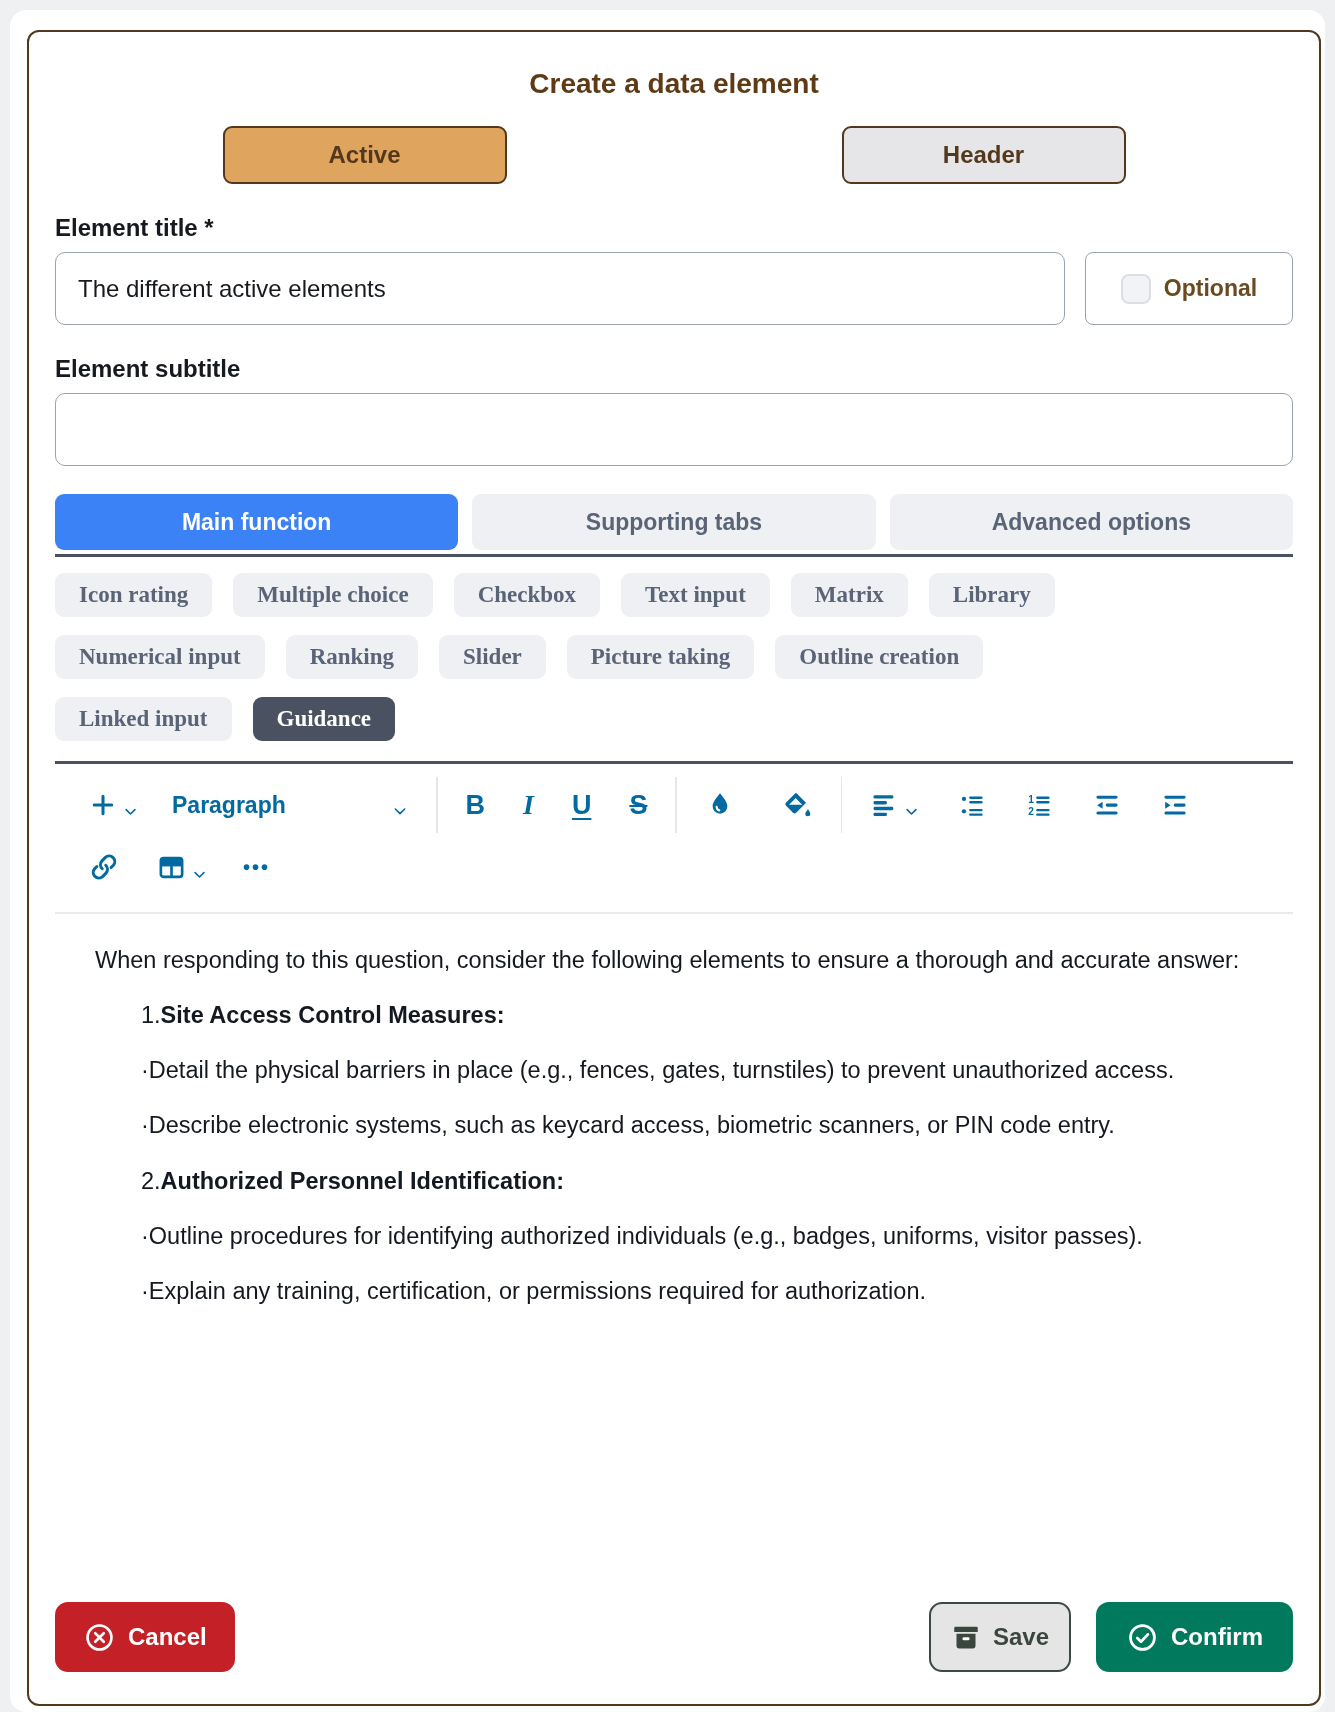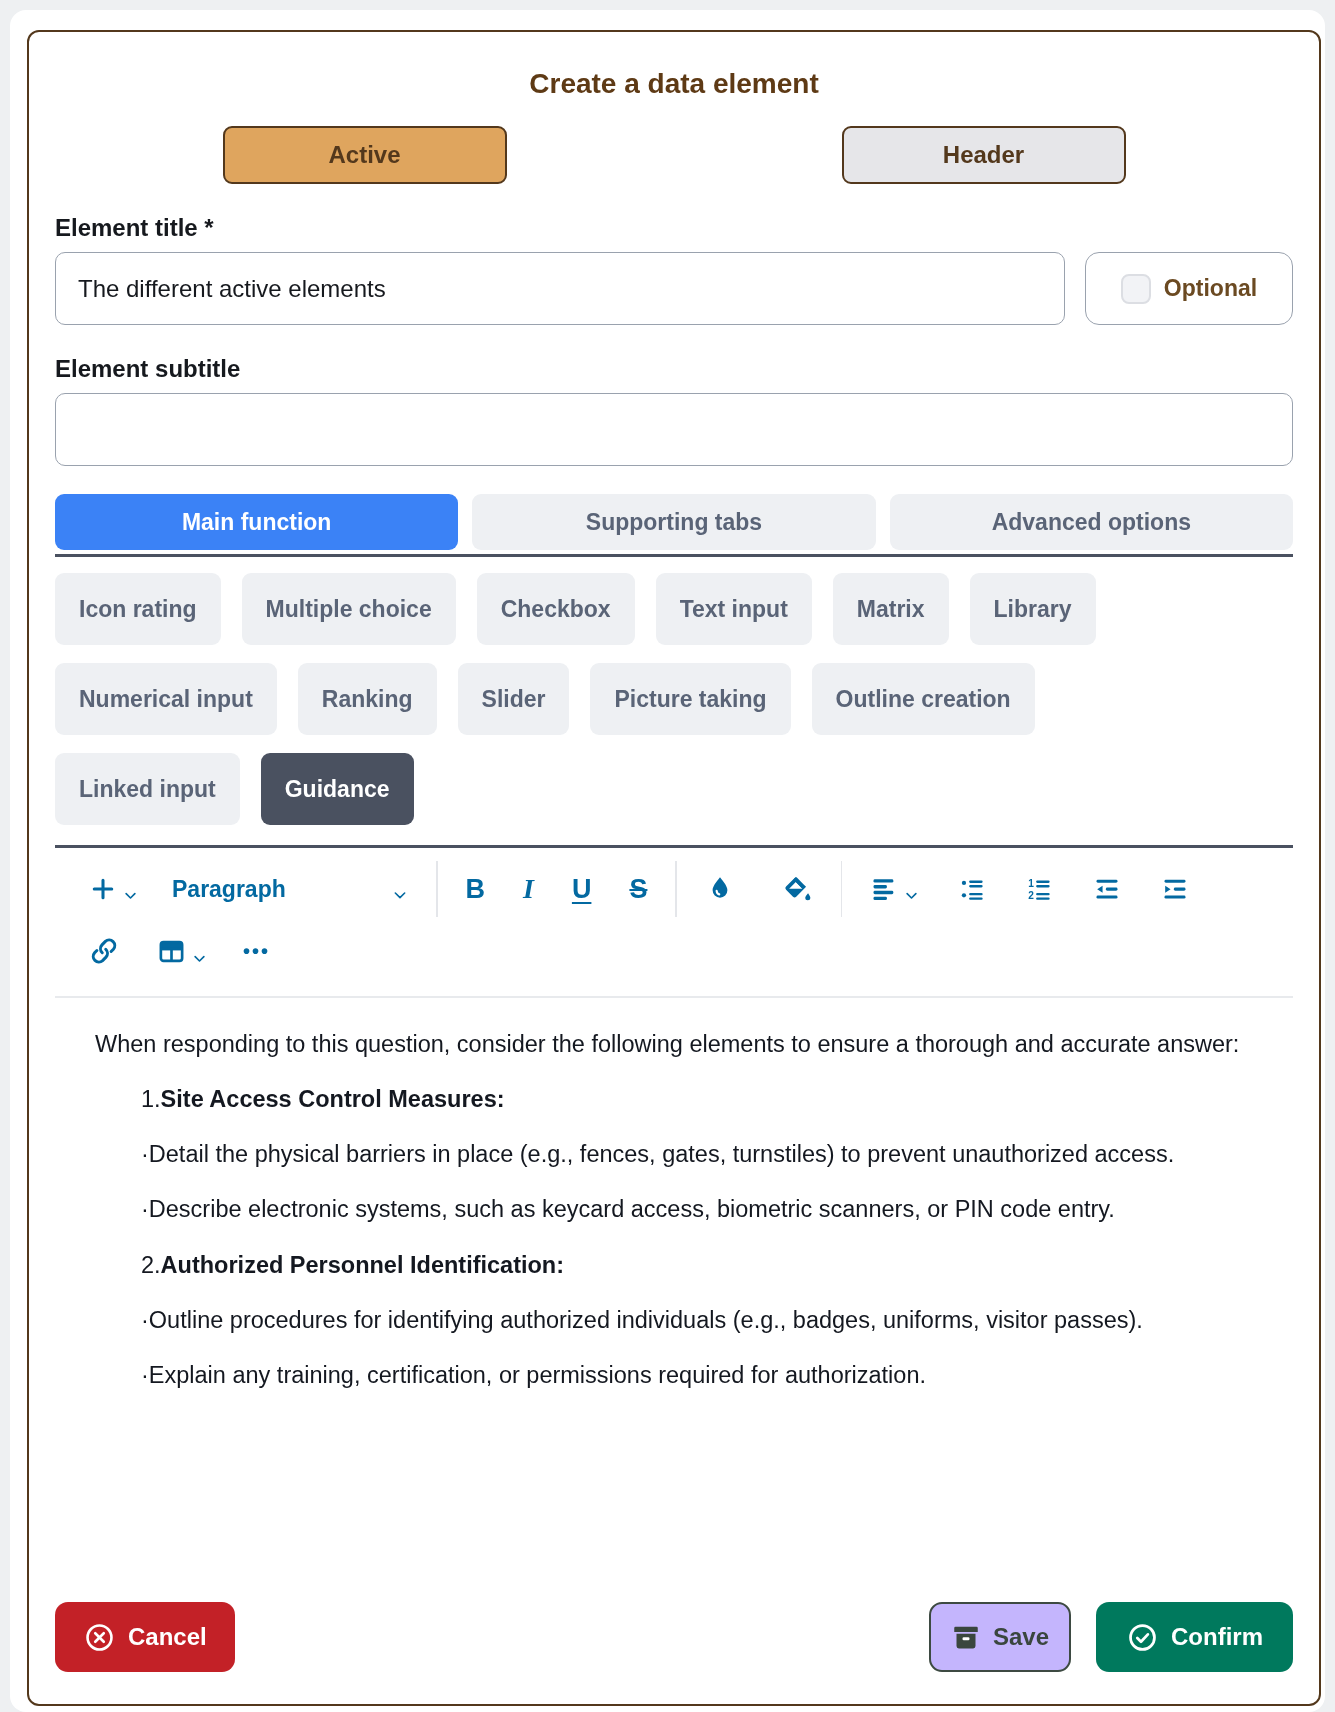--- a/index.html
+++ b/index.html
@@ -44,43 +44,43 @@
   .field-label { font-size:24px; font-weight:bold; color:#16191e; margin-top:30px; }
   .title-row { display:flex; gap:20px; margin-top:10px; }
   .text-input {
     height:73px; border:1.5px solid #9aa2ae; border-radius:10px;
     font-family:inherit; font-size:24px; color:#16191e;
     padding:0 22px; width:100%; outline:none; background:#fff;
   }
   .title-row .text-input { flex:1; }
   .optional-box {
     width:208px; height:73px; flex:0 0 208px;
-    border:1.5px solid #9aa2ae; border-radius:14px;
+    border:1.5px solid #9aa2ae; border-radius:8px;
     display:flex; align-items:center; justify-content:center; gap:13px;
   }
   .checkbox {
     width:30px; height:30px; border-radius:8px;
     background:#f2f3f6; border:2px solid #dcdee3; cursor:pointer;
   }
   .optional-label { font-size:23px; font-weight:600; color:#6b4a22; }
   .tabs { display:flex; gap:14px; margin-top:28px; }
   .tab {
     flex:1; height:56px; border:none; border-radius:9px;
     font-family:inherit; font-size:23px; font-weight:600;
     background:#eef0f3; color:#5a6477; cursor:pointer;
   }
   .tab.selected { background:#3b82f6; color:#ffffff; }
   .divider-dark { height:3px; background:#4a5160; border:none; }
   .tabs-divider { margin-top:4px; }
   .chips-divider { margin-top:20px; }
   .chips { margin-top:16px; display:flex; flex-direction:column; gap:18px; }
   .chip-row { display:flex; gap:21px; }
   .chip {
-    height:72px; padding:0 24px; border:none; border-radius:9px;
-    font-family:Liberation Sans, sans-serif; font-size:23px; font-weight:600;
+    height:44px; padding:0 24px; border:none; border-radius:9px;
+    font-family:Liberation Serif, serif; font-size:23px; font-weight:600;
     background:#eef0f3; color:#5a6477; cursor:pointer;
   }
   .chip.selected { background:#4a5160; color:#ffffff; }
   .toolbar { display:flex; align-items:center; padding:0 4px 0 28px; color:#141820; }
   .toolbar-1 { margin-top:10px; height:62px; }
   .toolbar-2 { height:54px; margin-top:4px; }
   .tbtn {
     background:none; border:none; cursor:pointer; color:#0369a1;
     display:flex; align-items:flex-end; gap:6px; font-family:inherit;
     padding:4px 6px;
@@ -101,21 +101,21 @@
   .cblock.numbered, .cblock.bullet { margin-left:46px; }
   .cblock strong { font-weight:bold; }
   .footer { margin-top:auto; display:flex; align-items:center;gap:9px; }
   .btn {
     height:70px; border-radius:13px; cursor:pointer;
     display:flex; align-items:center; gap:12px;
     font-family:inherit; font-size:24px; font-weight:bold;
   }
   .btn-cancel { background:#c32127; color:#fff; border:none; padding:0 28px; }
   .btn-save {
-    background:#c4b5fd; color:#3a463e; border:2px solid #3d4a42;
+    background:#e5e5e5; color:#3a463e; border:2px solid #3d4a42;
     padding:10px 20px; margin-left:auto;
   }
   .btn-confirm { background:#00795d; color:#fff; border:none; padding:0 30px; margin-left:16px; }
   svg { display:block; }
 </style>
 </head>
 <body>
 
 <div class="card">
   <div class="dialog">

